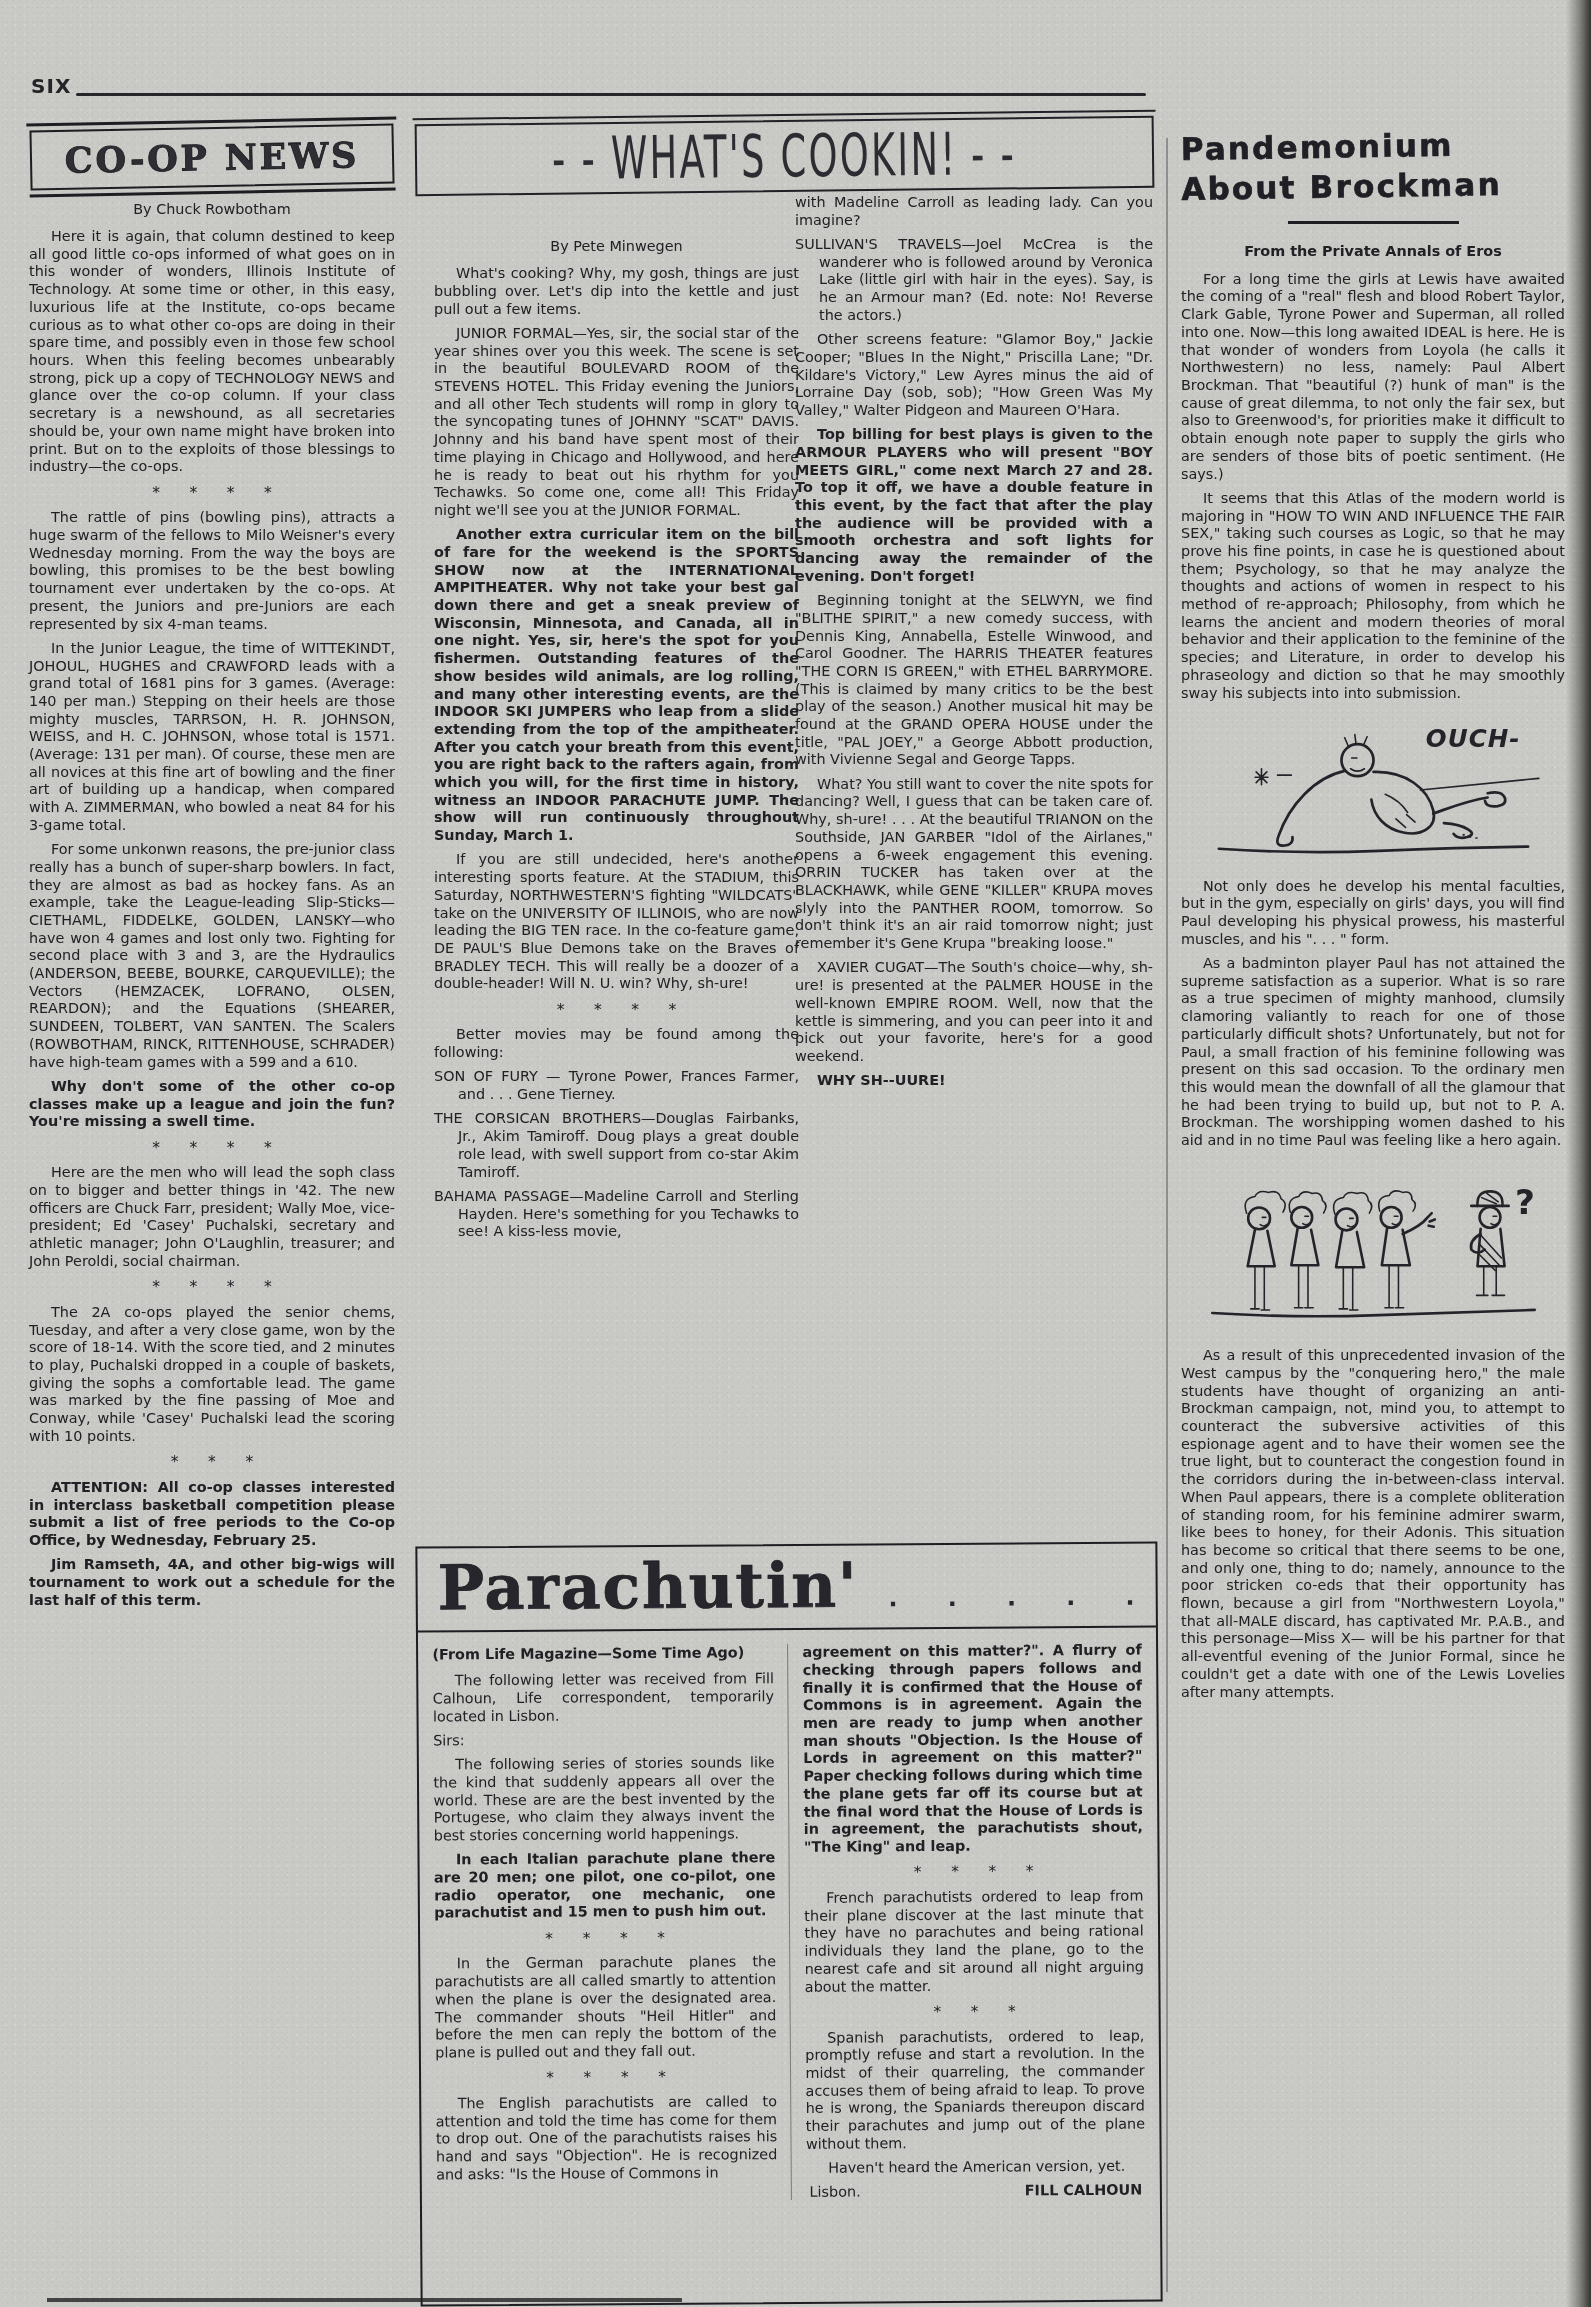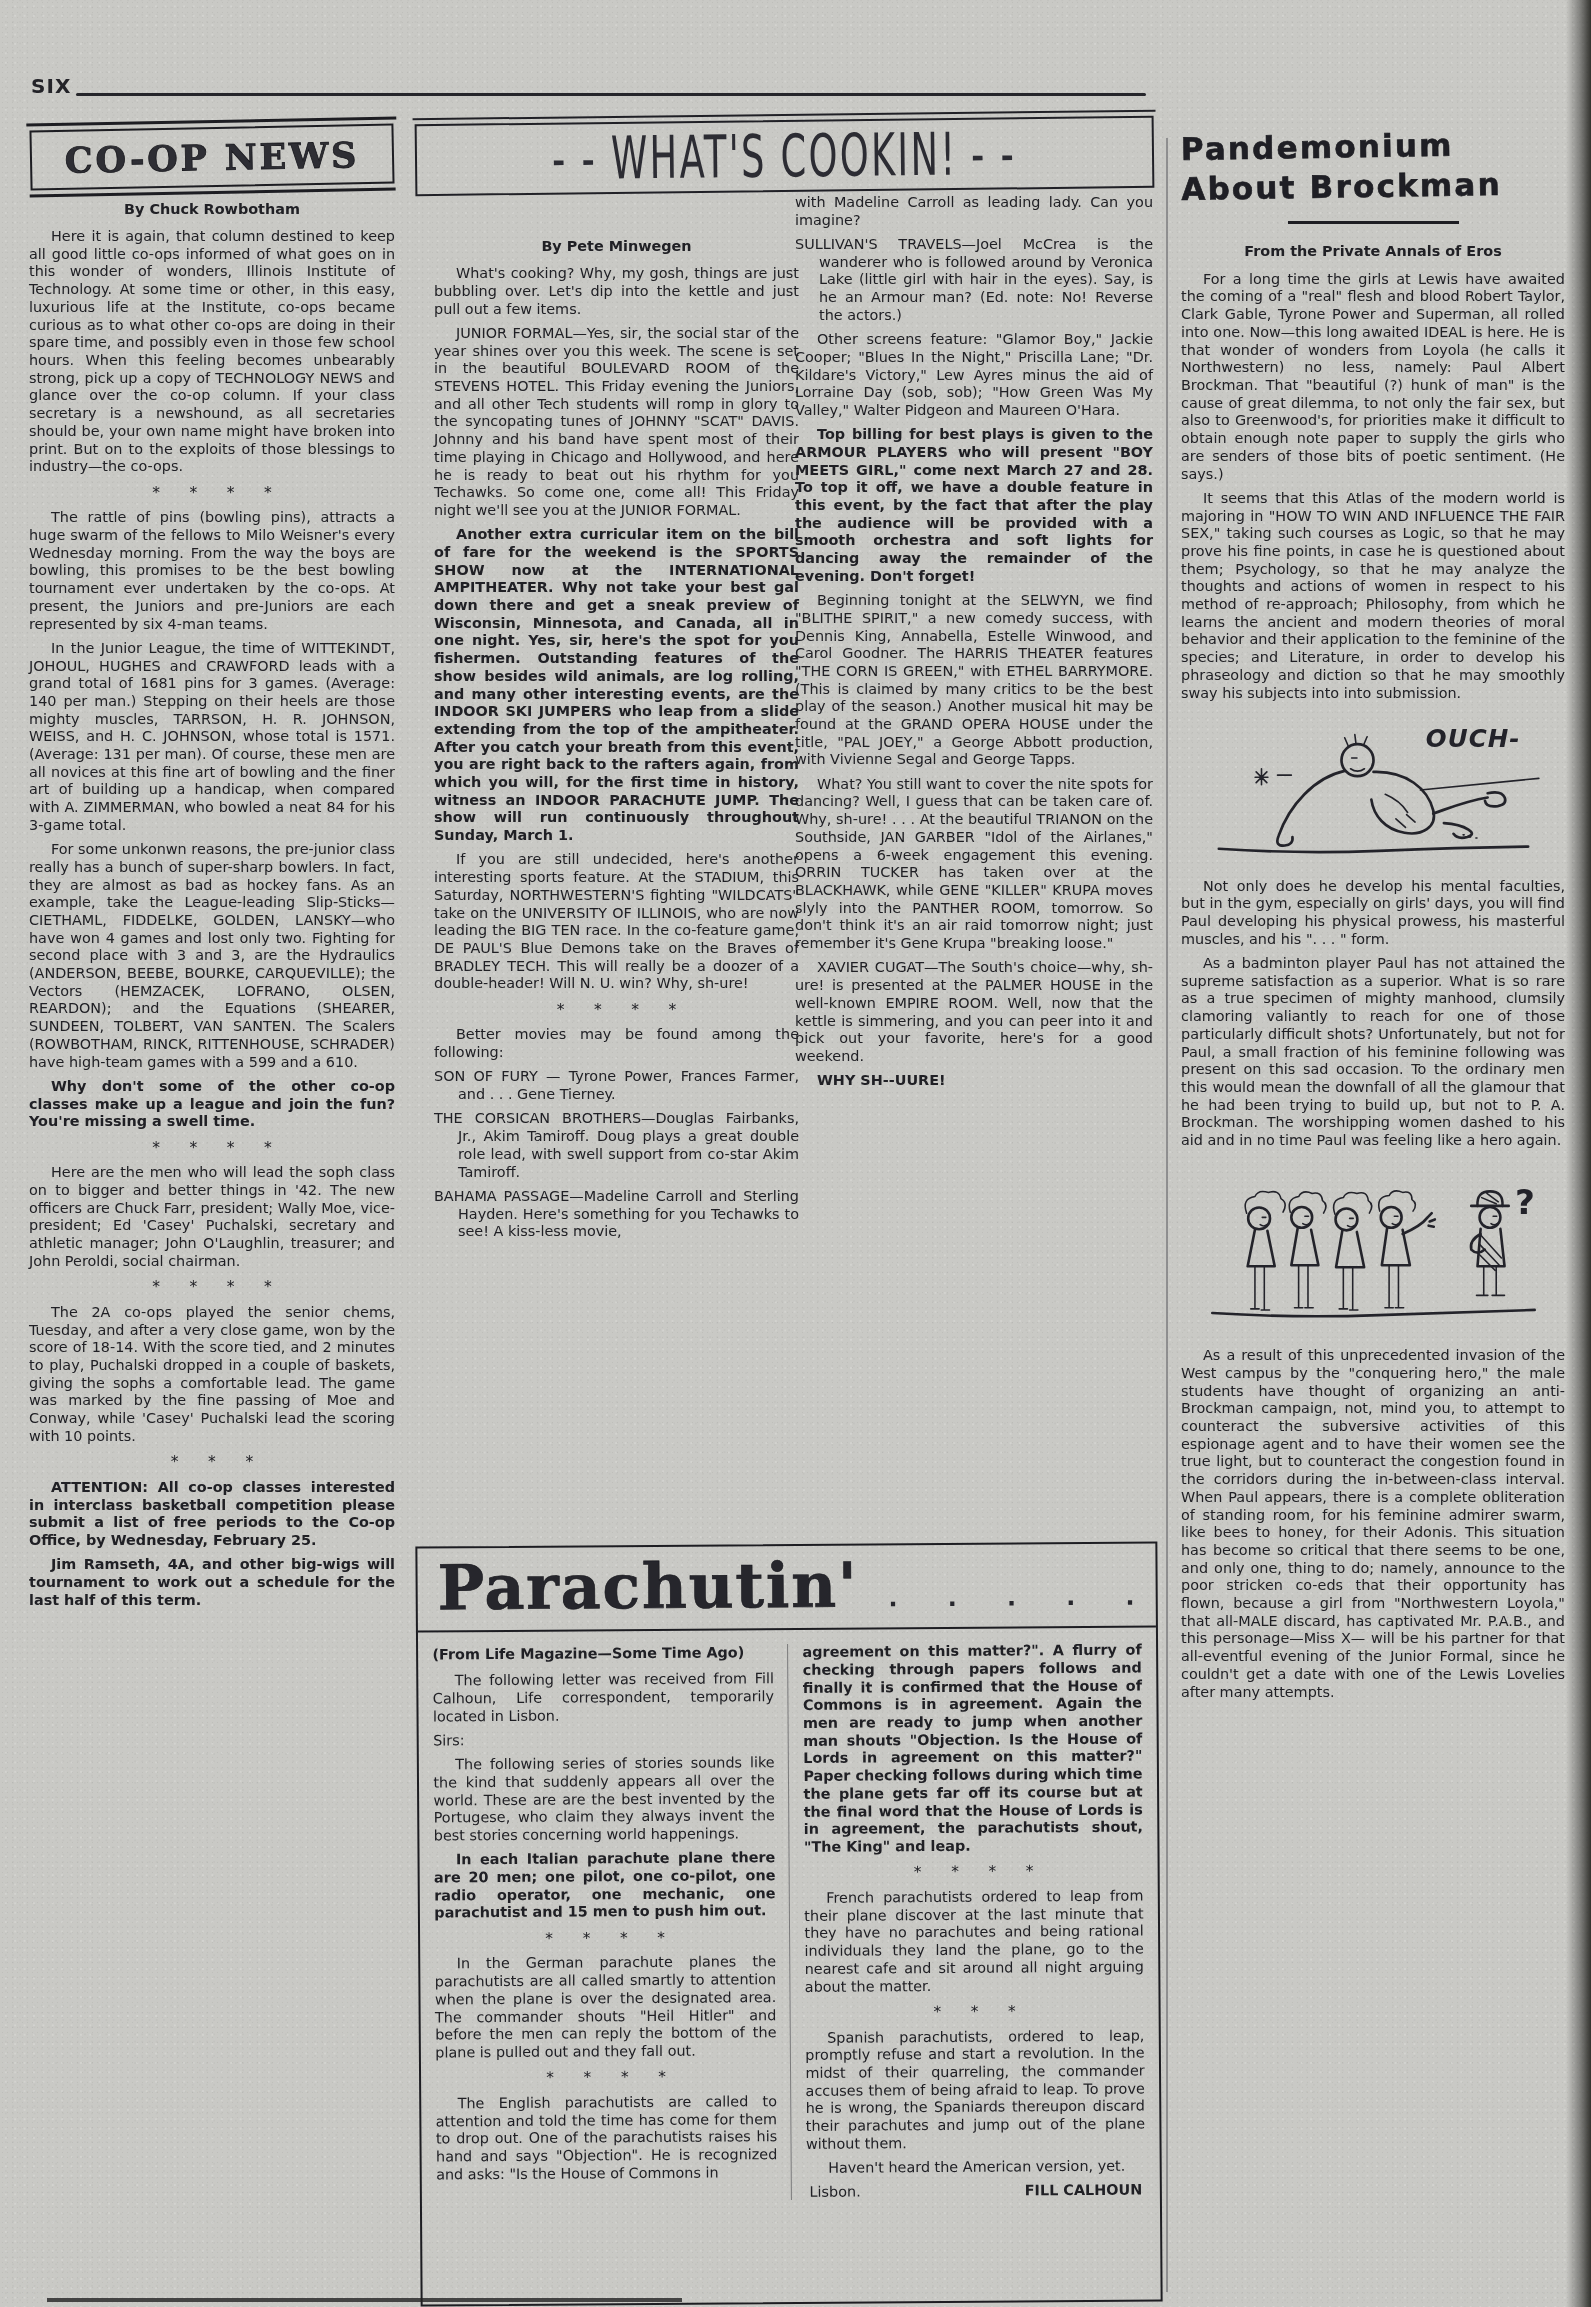--- a/index.html
+++ b/index.html
@@ -26,21 +26,21 @@
   .head-rule{
     position:absolute;left:76px;top:93px;width:1070px;height:3.3px;
     background:#26262b;border-radius:1.7px;
   }
   
   .col{position:absolute;text-align:justify;}
   .col p{font-size:14.4px;line-height:17.7px;margin:0 0 6.6px;text-indent:22px;}
   .col p.noind{text-indent:0;}
   .col p.hang{text-indent:-24px;padding-left:24px;}
   .b{font-weight:bold;}
-  .byline{text-align:center;font-weight:bold;font-size:14.4px;margin:2.2px 0 11px;text-indent:0;}
+  .byline{text-align:center;font-weight:normal;font-size:14.4px;margin:2.2px 0 11px;text-indent:0;}
   .stars{white-space:pre;text-align:center;font-size:15.5px;margin:7.7px 0 7.7px;color:#232328;}
   
   .col1{left:29px;top:119px;width:366px;}
   .coop-titlebox{
     position:relative;height:56px;border:2.8px solid #1d1d22;
     display:flex;align-items:center;justify-content:center;
     transform:rotate(-1.1deg);margin:7.7px 1.1px 14.4px;
   }
   .coop-titlebox::before{
     content:"";position:absolute;left:-5.5px;right:-5.5px;top:-8.8px;height:2.8px;background:#1d1d22;

